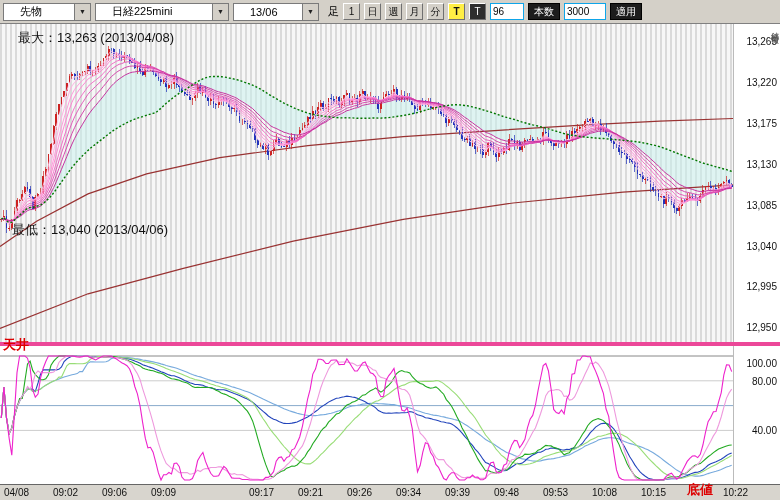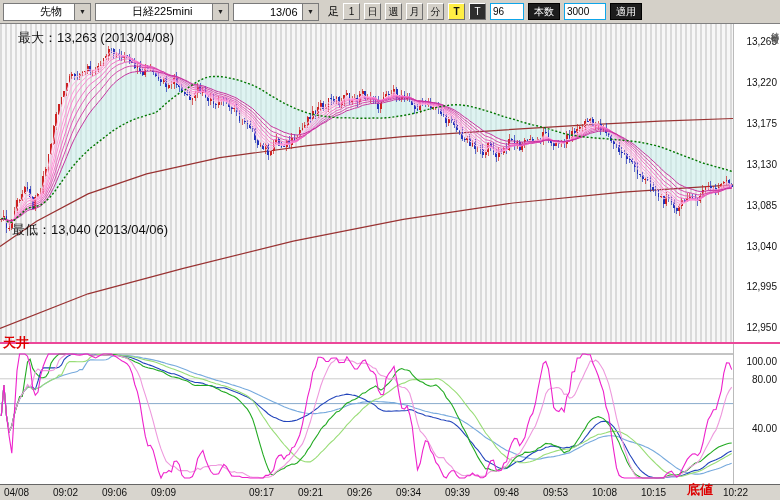--- a/index.html
+++ b/index.html
@@ -3,21 +3,21 @@
 <meta charset="utf-8">
 <style>
   html,body{margin:0;padding:0;background:#c8c8c8;font-family:"Liberation Sans","DejaVu Sans",sans-serif;}
   #app{position:relative;width:780px;height:500px;background:#ffffff;overflow:hidden;}
 
   
   .toolbar{position:absolute;top:0;left:0;width:780px;height:24px;background:#d4d0c8;
            border-bottom:1px solid #808080;display:flex;align-items:center;gap:4px;
            padding:0 3px;box-sizing:border-box;font-size:11px;z-index:10;}
   .combo{display:flex;align-items:center;height:18px;background:#fff;border:1px solid #7a7a7a;box-sizing:border-box;}
-  .combo-text{padding:0 4px;flex:1;white-space:nowrap;font-size:11px;overflow:hidden;margin-left:32px;}
+  .combo-text{padding:0 16px;flex:1;white-space:nowrap;font-size:11px;overflow:hidden;}
   .combo-arrow{width:15px;align-self:stretch;background:#d4d0c8;border-left:1px solid #7a7a7a;
                font-size:7px;display:flex;align-items:center;justify-content:center;color:#222;}
   .w1{width:88px}.w2{width:134px}.w3{width:86px}
   .tb-label{font-size:11px;margin-left:5px;}
   .pbtn{height:17px;min-width:17px;padding:0 2px;font-size:10px;background:#d4d0c8;color:#111;
         border:1px solid;border-color:#ffffff #707070 #707070 #ffffff;line-height:14px;box-sizing:border-box;}
   .tick-selected{background:#ffee44;font-weight:bold;}
   .tick-dark{background:#2e2e2e;color:#fff;}
   .tb-input{height:15px;width:28px;border:1px solid #0ea5e9;font-size:10px;padding:0 2px;box-sizing:content-box;}
   .tb-input.wide{width:36px;}
@@ -32,21 +32,21 @@
   .axis-col{position:absolute;top:0;right:0;width:47px;height:100%;font-size:10px;color:#111;
             border-left:1px solid #bbb;box-sizing:border-box;background:#fff;}
   .axis-col span{position:absolute;right:3px;white-space:nowrap;}
   .ann{position:absolute;font-size:13px;color:#111;z-index:4;}
   .ann-max{left:18px;top:5px;}
   .ann-min{left:12px;top:197px;}
   .side-label{position:absolute;right:1px;top:2px;writing-mode:vertical-rl;font-size:8px;color:#555;letter-spacing:1px;z-index:5;}
 
   
   .lower-wrap{position:absolute;top:342px;left:0;width:780px;height:142px;background:#fff;
-              border-top:2px solid #ec4899;box-sizing:border-box;}
+              border-top:4px solid #ec4899;box-sizing:border-box;}
   #lower-svg{position:absolute;top:0;left:0;}
   .ceiling{position:absolute;left:3px;top:-10px;color:#dd0000;font-weight:bold;font-size:13px;z-index:6;}
   .floor{position:absolute;left:687px;top:481px;color:#dd0000;font-weight:bold;font-size:13px;z-index:6;}
 
   
   .x-axis{position:absolute;top:484px;left:0;width:780px;height:32px;background:#d8d5ce;
           border-top:1px solid #666;box-sizing:border-box;font-size:10px;color:#111;}
   .x-axis span{position:absolute;top:2px;white-space:nowrap;}
 </style>
 </head>

